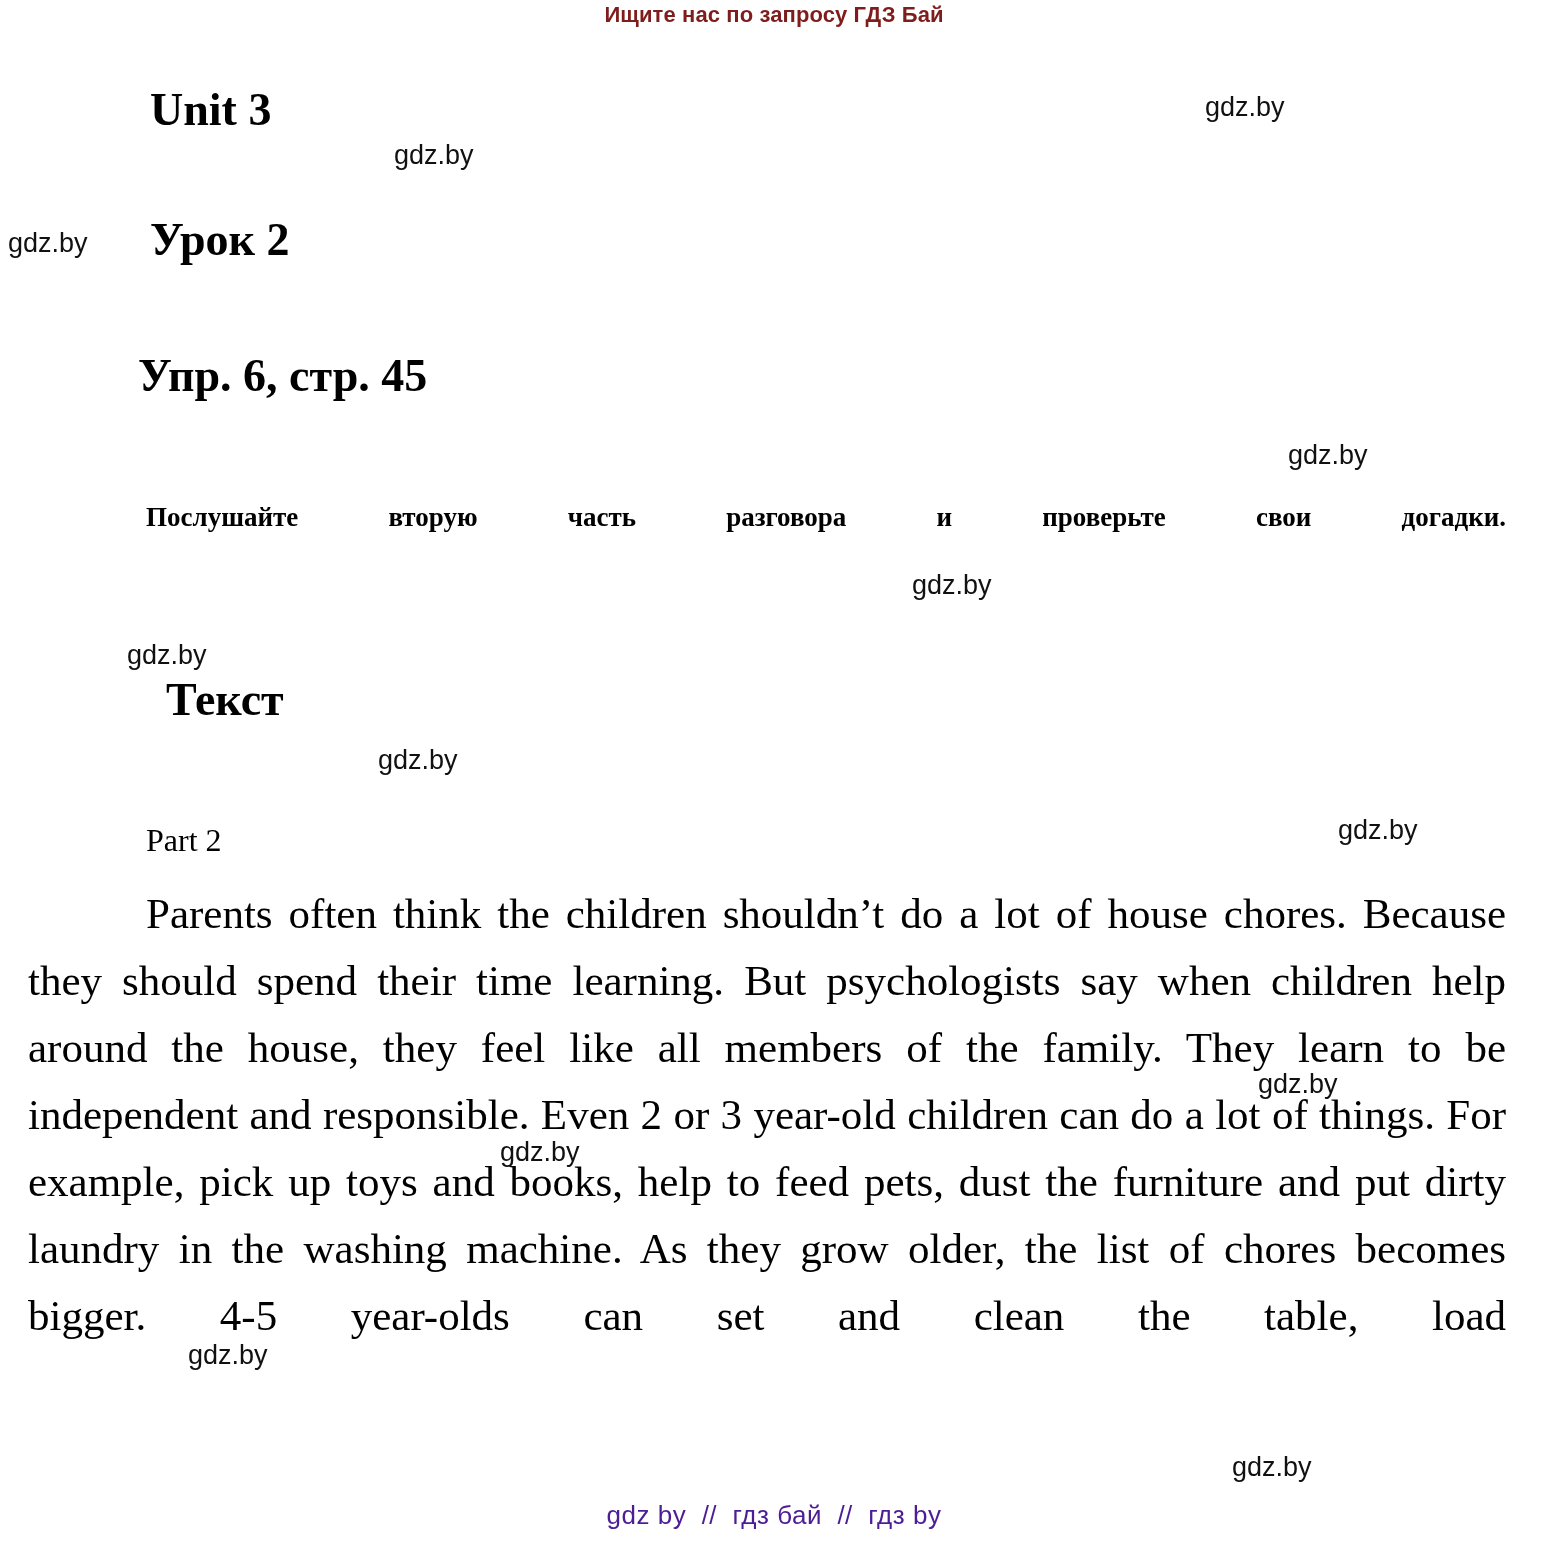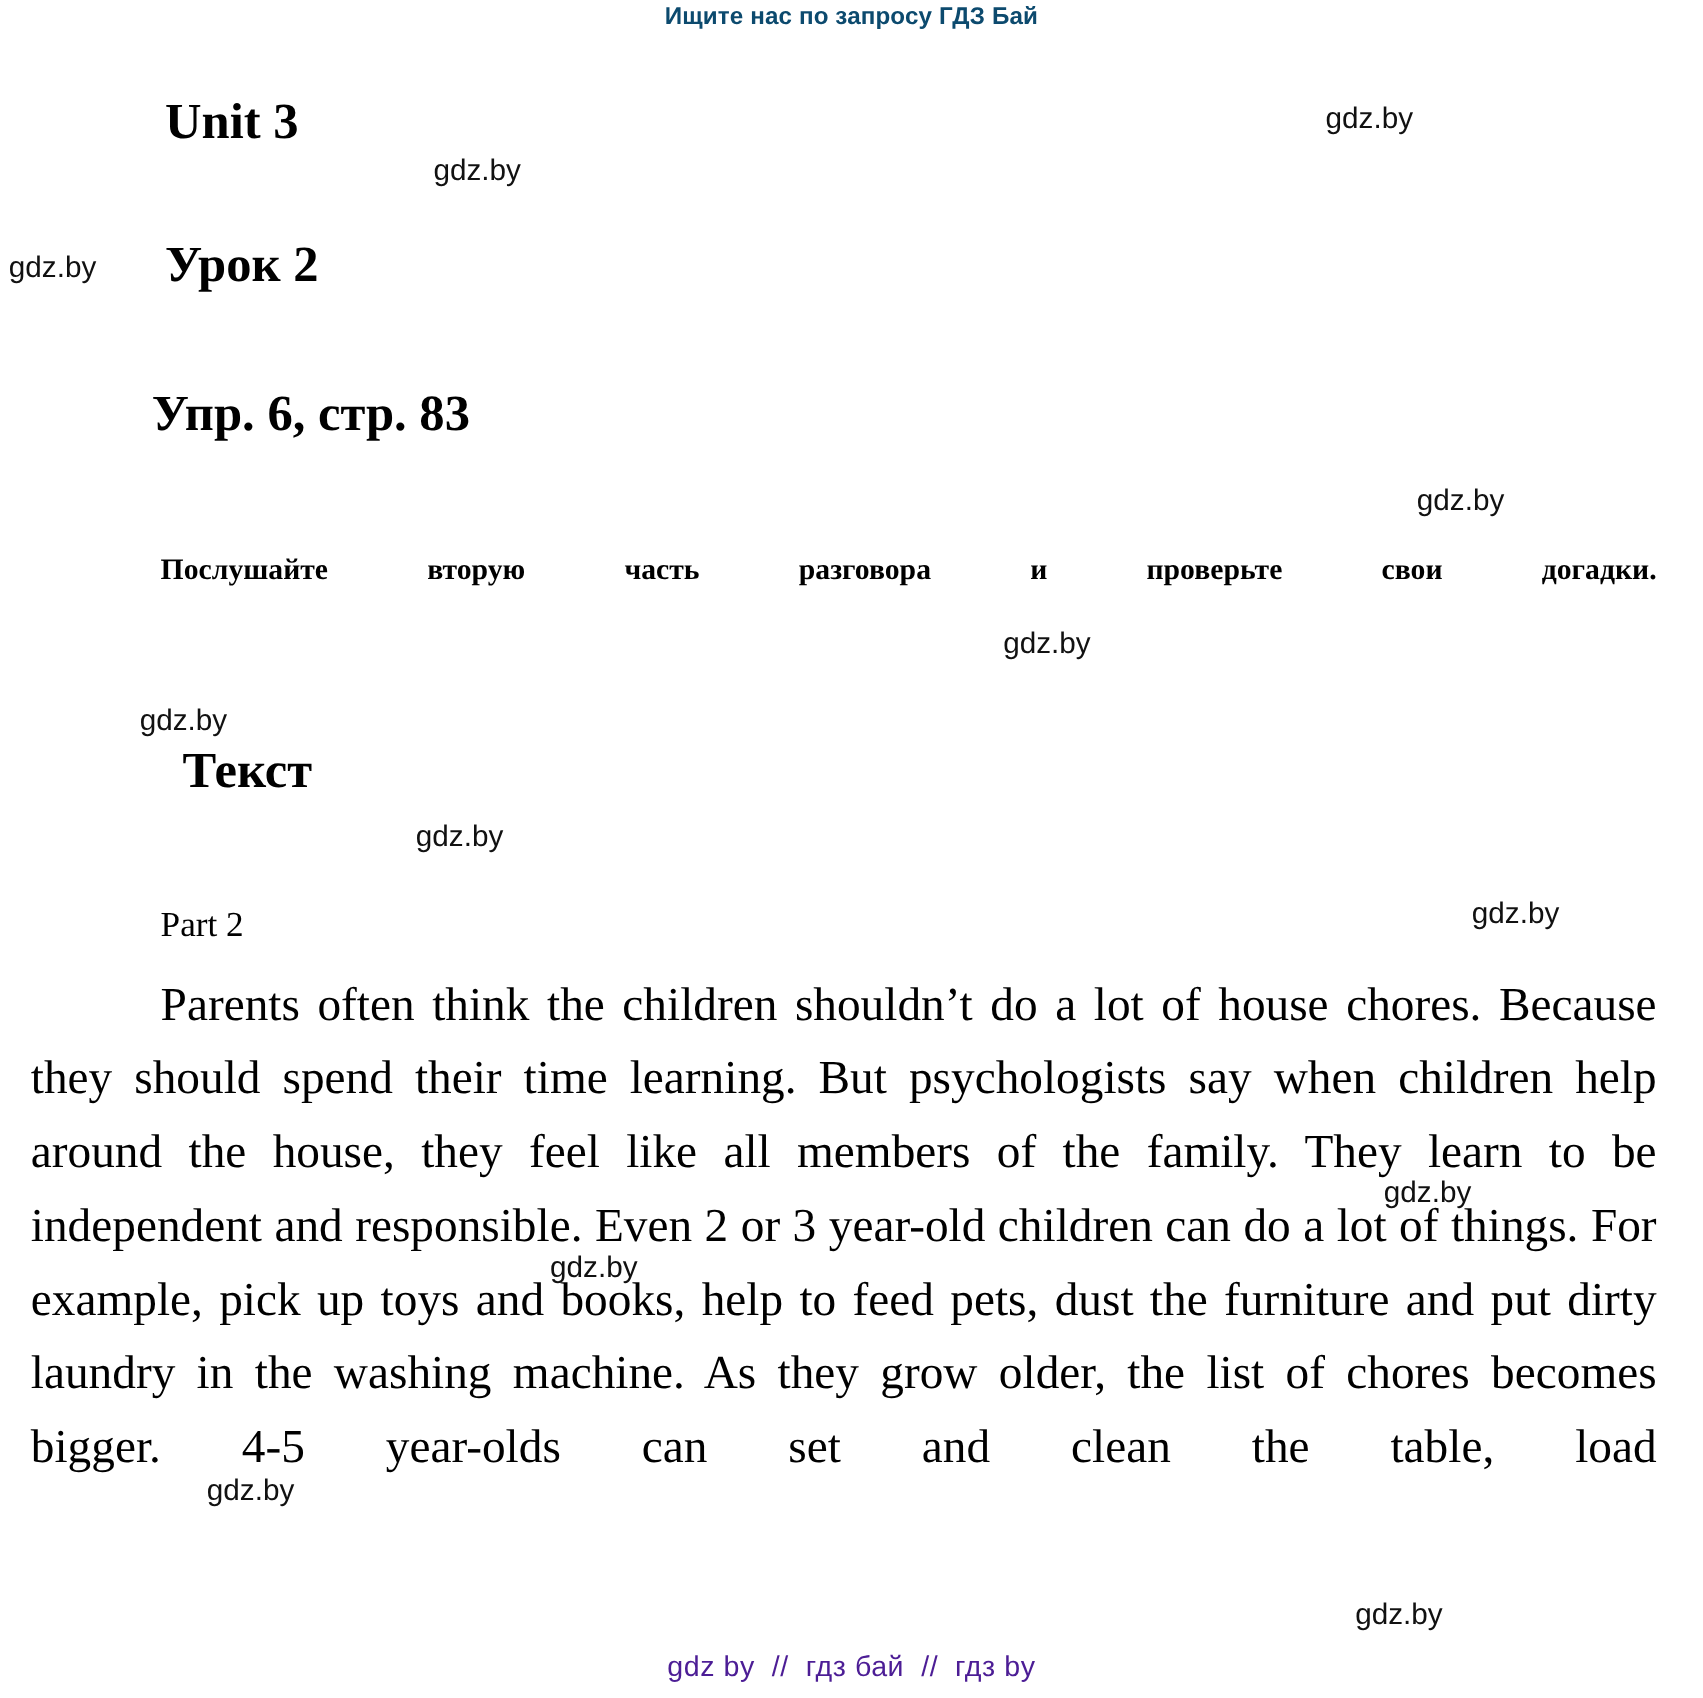--- a/index.html
+++ b/index.html
@@ -19,21 +19,21 @@
   
   .promo-banner {
     position: absolute;
     top: 0px;
     left: 0;
     width: 1548px;
     text-align: center;
     font-family: "Liberation Sans", "DejaVu Sans", sans-serif;
     font-size: 22px;
     font-weight: 700;
-    color: #0c4a6e;
+    color: #7f1d1d;
     letter-spacing: 0.1px;
     line-height: 30px;
   }
 
   
   .page {
     position: absolute;
     left: 28px;
     top: 0;
     width: 1478px;
@@ -157,21 +157,21 @@
 <body>
 
 <div class="promo-banner">Ищите нас по запросу ГДЗ Бай</div>
 
 <div class="page">
 
   <div class="h-unit">Unit 3</div>
 
   <div class="h-lesson">Урок 2</div>
 
-  <div class="h-exercise">Упр. 6, стр. 83</div>
+  <div class="h-exercise">Упр. 6, стр. 45</div>
 
   <div class="task-block">Послушайте вторую часть разговора и проверьте свои догадки.</div>
 
   <div class="h-text">Текст</div>
 
   <div class="h-part">Part 2</div>
 
   <div class="body-para">Parents often think the children shouldn’t do a lot of house chores. Because they should spend their time learning. But psychologists say when children help around the house, they feel like all members of the family. They learn to be independent and responsible. Even 2 or 3 year-old children can do a lot of things. For example, pick up toys and books, help to feed pets, dust the furniture and put dirty laundry in the washing machine. As they grow older, the list of chores becomes bigger. 4-5 year-olds can set and clean the table, load</div>
 
 </div>

